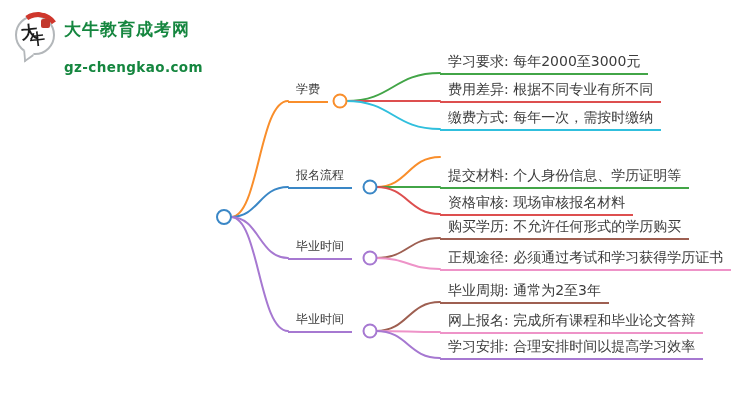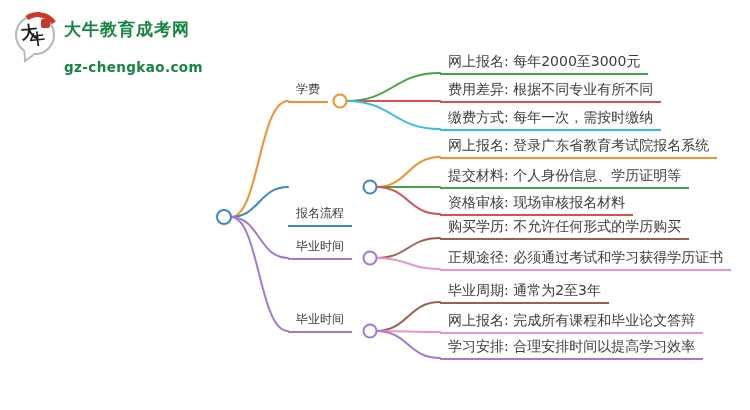--- a/index.html
+++ b/index.html
@@ -92,29 +92,28 @@
       <div class="seal"></div>
     </div>
     <div class="logo-text">
       <div class="logo-title">大牛教育成考网</div>
       <div class="logo-domain">gz-chengkao.com</div>
     </div>
   </div>
 
 
   <div class="node branch-node" style="left: 288px; top: 80px; border-bottom-color: rgb(249, 142, 43);">学费</div>
-  <div class="node branch-node" style="left: 288px; top: 166px; border-bottom-color: rgb(58, 135, 198); margin-top: 38px;">报名流程</div>
+  <div class="node branch-node" style="left: 288px; top: 166px; border-bottom-color: rgb(58, 135, 198);">报名流程</div>
   <div class="node branch-node" style="left: 288px; top: 237px; border-bottom-color: rgb(166, 120, 209);">毕业时间</div>
   <div class="node branch-node" style="left: 288px; top: 310px; border-bottom-color: rgb(166, 120, 209);">毕业时间</div>
 
-  <div class="node leaf-node" style="left: 440px; top: 53px; border-bottom-color: rgb(66, 165, 71);">网上报名: 每年2000至3000元</div>
+  <div class="node leaf-node" style="left: 440px; top: 53px; border-bottom-color: rgb(66, 165, 71);">学习要求: 每年2000至3000元</div>
   <div class="node leaf-node" style="left: 440px; top: 81px; border-bottom-color: rgb(221, 79, 79);">费用差异: 根据不同专业有所不同</div>
   <div class="node leaf-node" style="left: 440px; top: 109px; border-bottom-color: rgb(48, 191, 221);">缴费方式: 每年一次，需按时缴纳</div>
 
-  <div class="node leaf-node" style="left: 440px; top: 137px; border-bottom-color: rgb(249, 142, 43);">网上报名: 登录广东省教育考试院报名系统</div>
   <div class="node leaf-node" style="left: 440px; top: 167px; border-bottom-color: rgb(66, 165, 71);">提交材料: 个人身份信息、学历证明等</div>
   <div class="node leaf-node" style="left: 440px; top: 194px; border-bottom-color: rgb(221, 79, 79);">资格审核: 现场审核报名材料</div>
 
   <div class="node leaf-node" style="left: 440px; top: 218px; border-bottom-color: rgb(158, 95, 81);">购买学历: 不允许任何形式的学历购买</div>
   <div class="node leaf-node" style="left: 440px; top: 249px; border-bottom-color: rgb(238, 147, 200);">正规途径: 必须通过考试和学习获得学历证书</div>
 
   <div class="node leaf-node" style="left: 440px; top: 282px; border-bottom-color: rgb(158, 95, 81);">毕业周期: 通常为2至3年</div>
   <div class="node leaf-node" style="left: 440px; top: 312px; border-bottom-color: rgb(238, 147, 200);">网上报名: 完成所有课程和毕业论文答辩</div>
   <div class="node leaf-node" style="left: 440px; top: 338px; border-bottom-color: rgb(166, 120, 209);">学习安排: 合理安排时间以提高学习效率</div>
 

